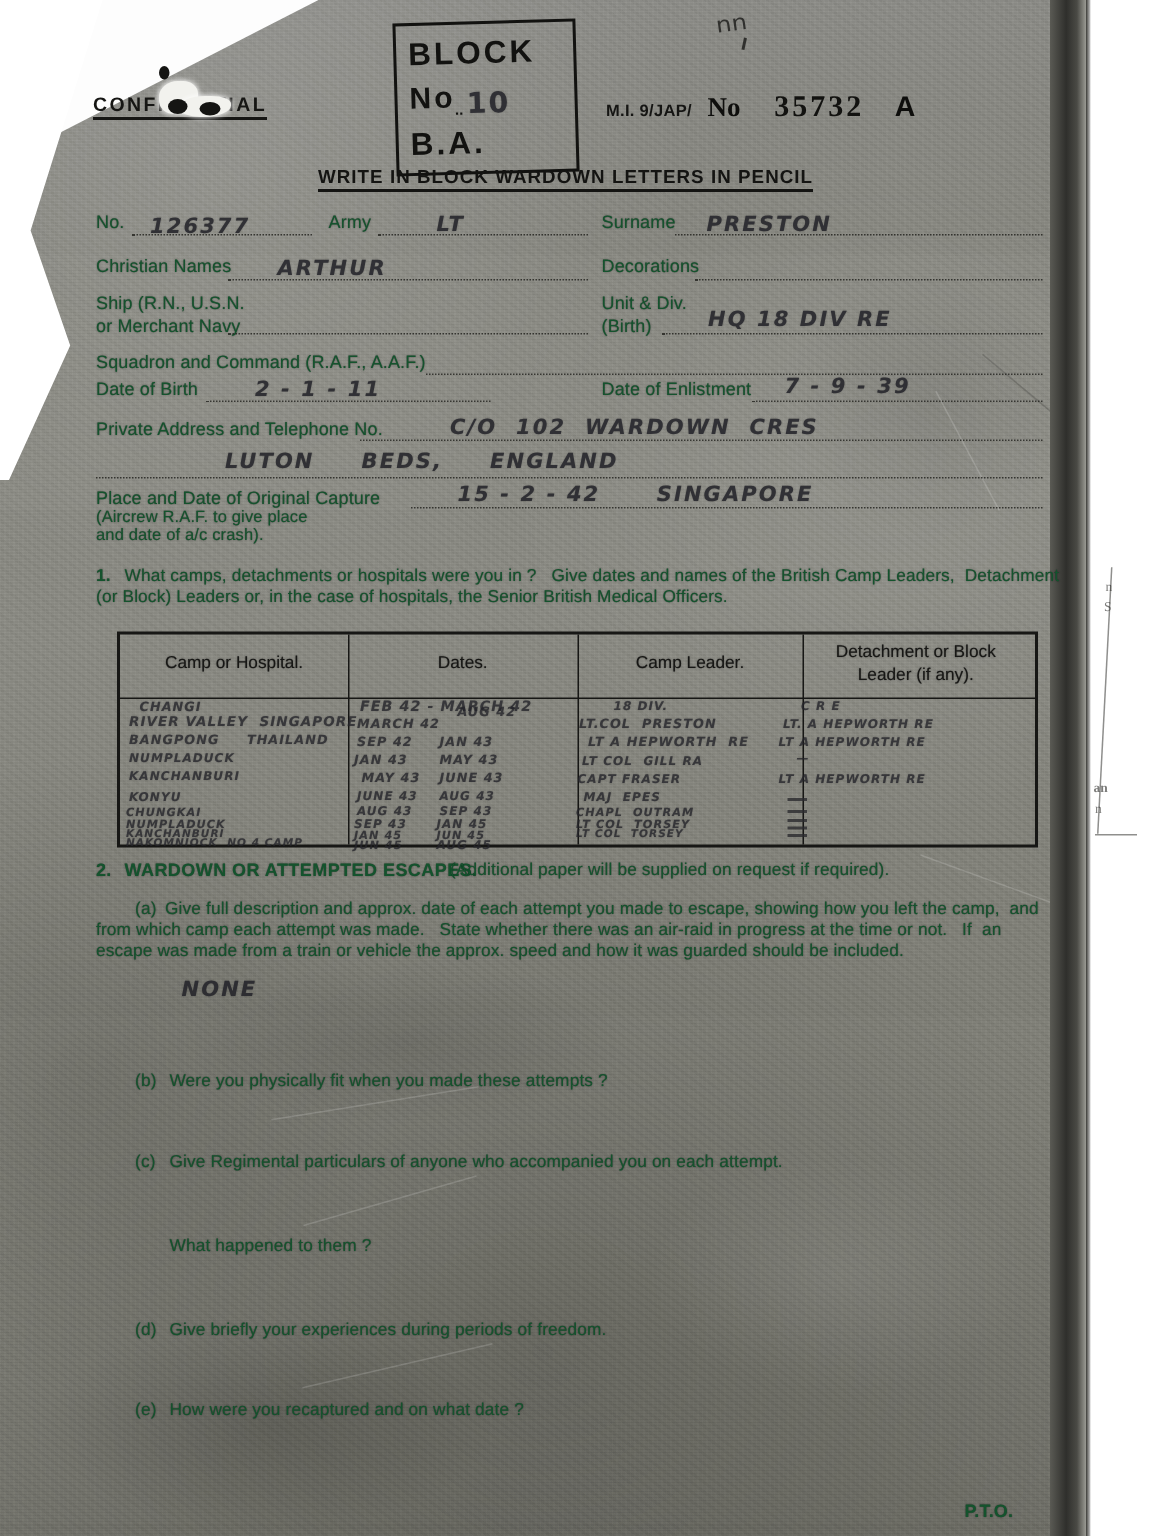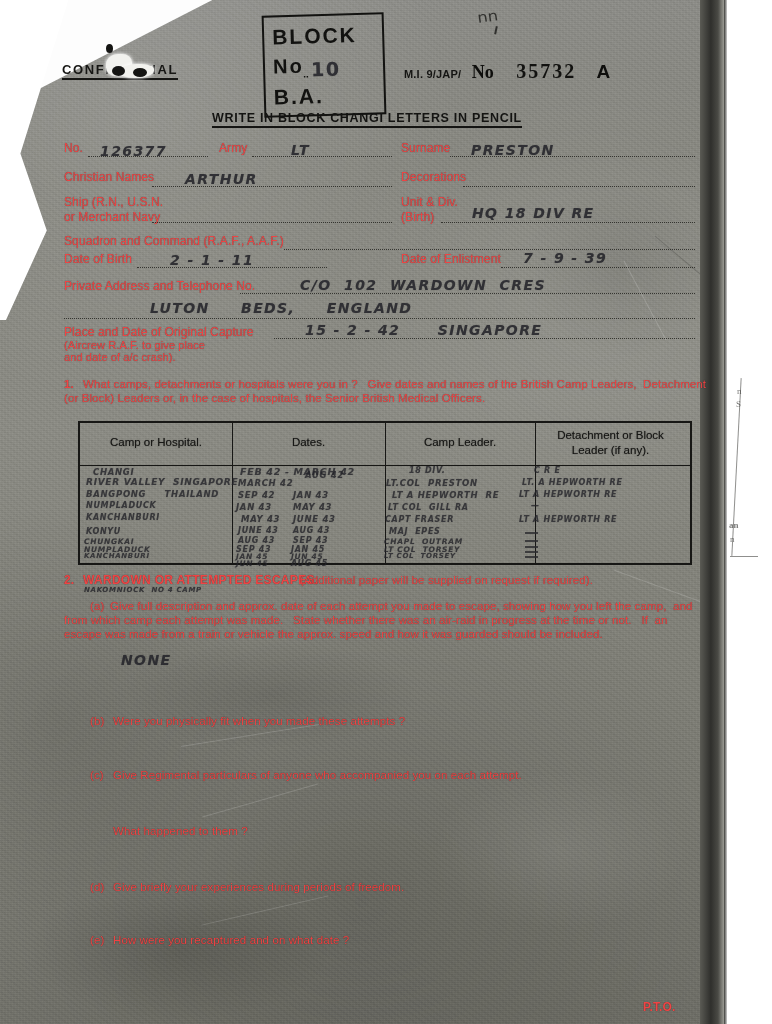--- a/index.html
+++ b/index.html
@@ -57,21 +57,21 @@
     clip-path:polygon(0 0, 100% 0, 0 100%);
   }
   .torn2{
     position:absolute;left:-6px;top:0px;width:120px;height:320px;
     background:#ffffff;
     clip-path:polygon(0 0, 62% 0, 22% 48%, 44% 72%, 10% 100%, 0 100%);
   }
 
   
   .pr{
-    position:absolute;color:#ef4444;font-family:"Liberation Sans",sans-serif;
+    position:absolute;color:#14532d;font-family:"Liberation Sans",sans-serif;
     letter-spacing:.1px;white-space:pre;
     text-shadow:0 0 1px rgba(0,0,0,.55);
   }
   .pr.b{font-weight:bold;}
 
   
   .dots{
     position:absolute;height:0;border-bottom:1px dotted rgba(25,25,22,.75);
   }
 
@@ -192,21 +192,21 @@
   <div class="scribble" style="left:478px;top:6px;">ⁿⁿ</div>
   <div class="scribble" style="left:494px;top:2px;font-size:30px;transform:rotate(12deg);">ˌ</div>
 
   <div id="mi9">
     <span class="mi9-lab">M.I. 9/JAP/</span>
     <span class="mi9-no" style="margin-left:6px;">No</span>
     <span class="mi9-num" style="margin-left:18px;">35732</span>
     <span class="mi9-suf" style="margin-left:16px;">A</span>
   </div>
 
-  <div id="writeinblock">WRITE IN BLOCK CHANGI LETTERS IN PENCIL</div>
+  <div id="writeinblock">WRITE IN BLOCK WARDOWN LETTERS IN PENCIL</div>
 
   <div class="pr" style="left:64px;top:141px;font-size:12px;">No.</div>
   <div class="dots" style="left:88px;top:156px;width:120px;"></div>
   <div class="hw" style="left:100px;top:143px;font-size:14px;">126377</div>
 
   <div class="pr" style="left:219px;top:141px;font-size:12px;">Army</div>
   <div class="dots" style="left:252px;top:156px;width:140px;"></div>
   <div class="hw" style="left:291px;top:142px;font-size:14px;">LT</div>
 
   <div class="pr" style="left:401px;top:141px;font-size:12px;">Surname</div>
@@ -275,21 +275,21 @@
 
   <div class="hw sm" style="left:93px;top:467px;font-size:8.5px;">CHANGI</div>
   <div class="hw sm" style="left:86px;top:477px;font-size:9px;">RIVER VALLEY  SINGAPORE</div>
   <div class="hw sm" style="left:86px;top:489px;font-size:8.5px;">BANGPONG     THAILAND</div>
   <div class="hw sm" style="left:86px;top:501px;font-size:8px;">NUMPLADUCK</div>
   <div class="hw sm" style="left:86px;top:513px;font-size:8px;">KANCHANBURI</div>
   <div class="hw sm" style="left:86px;top:527px;font-size:8px;">KONYU</div>
   <div class="hw sm" style="left:84px;top:537px;font-size:7.5px;">CHUNGKAI</div>
   <div class="hw sm" style="left:84px;top:545px;font-size:7.5px;">NUMPLADUCK</div>
   <div class="hw sm" style="left:84px;top:552px;font-size:7px;">KANCHANBURI</div>
-  <div class="hw sm" style="left:84px;top:558px;font-size:7px;margin-top:28px;">NAKOMNIOCK  NO 4 CAMP</div>
+  <div class="hw sm" style="left:84px;top:558px;font-size:7px;">NAKOMNIOCK  NO 4 CAMP</div>
 
   <div class="hw sm" style="left:240px;top:466px;font-size:9.5px;">FEB 42 - MARCH 42</div>
   <div class="hw sm" style="left:238px;top:478px;font-size:8.5px;">MARCH 42</div>
   <div class="hw sm" style="left:305px;top:470px;font-size:8.5px;">AUG 42</div>
   <div class="hw sm" style="left:238px;top:490px;font-size:8.5px;">SEP 42</div>
   <div class="hw sm" style="left:293px;top:490px;font-size:8.5px;">JAN 43</div>
   <div class="hw sm" style="left:236px;top:502px;font-size:8.5px;">JAN 43</div>
   <div class="hw sm" style="left:293px;top:502px;font-size:8.5px;">MAY 43</div>
   <div class="hw sm" style="left:241px;top:514px;font-size:8.5px;">MAY 43</div>
   <div class="hw sm" style="left:293px;top:514px;font-size:8.5px;">JUNE 43</div>

